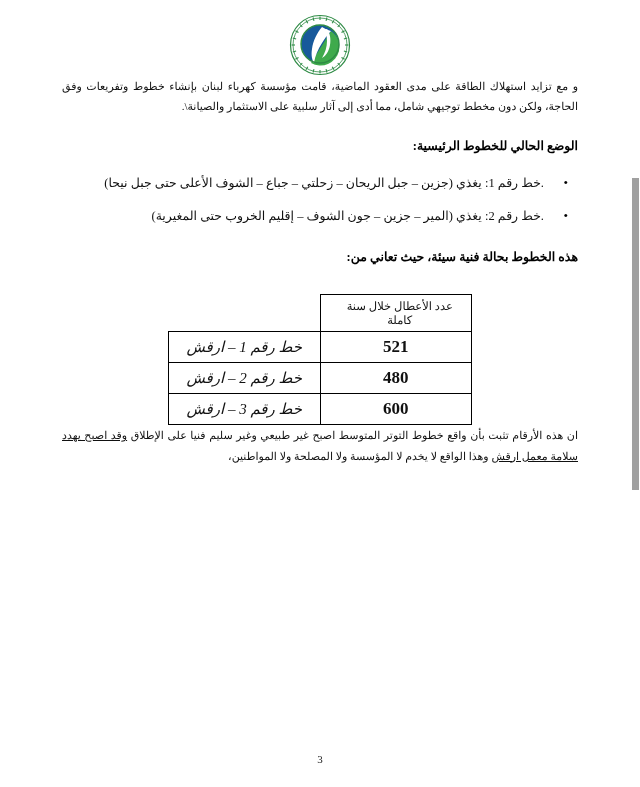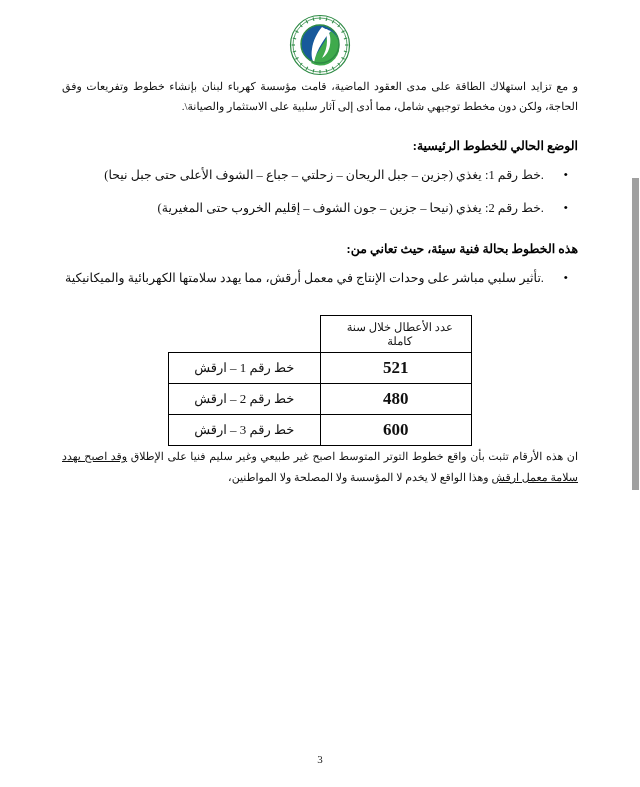--- a/index.html
+++ b/index.html
@@ -65,21 +65,21 @@
     margin: 18px 0 0 0;
     font-size: 12.5px;
     font-weight: bold;
     color: #000;
     line-height: 1.8;
     text-align: right;
   }
 
   ul.bullets {
     list-style: none;
-    margin: 8px 0 0 0;
+    margin: 16px 0 0 0;
     padding: 0;
     direction: rtl;
   }
   ul.bullets li {
     position: relative;
     font-size: 12.5px;
     line-height: 1.7;
     color: #111;
     padding: 0 34px 0 0;
     margin: 0 0 12px 0;
@@ -127,22 +127,23 @@
   table.faults th.col-head {
     font-size: 11.5px;
     font-weight: normal;
     padding-left: 14px;
   }
   table.faults th.blank-head {
     border-top: 1px solid #fff;
     border-left: 1px solid #fff;
   }
   table.faults td.line-name {
-    font-size: 13px;
+    font-size: 15px;
     width: 50%;
+    font-style: italic;
   }
   table.faults td.fault-count {
     font-weight: bold;
     font-size: 17px;
     width: 50%;
   }
 
   .para-conclusion {
     margin-top: 30px;
     line-height: 1.95;
@@ -230,30 +231,27 @@
 
     <p class="para para-intro">و مع تزايد استهلاك الطاقة على مدى العقود الماضية، قامت مؤسسة كهرباء لبنان بإنشاء خطوط وتفريعات وفق الحاجة، ولكن دون مخطط توجيهي شامل، مما أدى إلى آثار سلبية على الاستثمار والصيانة\.</p>
 
     <h2 class="heading">الوضع الحالي للخطوط الرئيسية:</h2>
 
     <ul class="bullets">
       <li>
         <span class="btext">.خط رقم 1: يغذي (جزين – جبل الريحان – زحلتي – جباع – الشوف الأعلى حتى جبل نيحا)</span>
       </li>
       <li>
-        <span class="btext">.خط رقم 2: يغذي (نيحا – جزين – جون الشوف – إقليم الخروب حتى المغيرية)</span>
+        <span class="btext">.خط رقم 2: يغذي (المير – جزين – جون الشوف – إقليم الخروب حتى المغيرية)</span>
       </li>
     </ul>
 
     <h2 class="heading">هذه الخطوط بحالة فنية سيئة، حيث تعاني من:</h2>
 
     <ul class="bullets">
-      <li>
-        <span class="btext">.تأثير سلبي مباشر على وحدات الإنتاج في معمل أرقش، مما يهدد سلامتها الكهربائية والميكانيكية</span>
-      </li>
     </ul>
 
 
     <div class="table-wrap">
       <table class="faults">
         <thead>
           <tr>
             <th class="col-head">عدد الأعطال خلال سنة كاملة</th>
             <th class="blank-head"></th>
           </tr>

